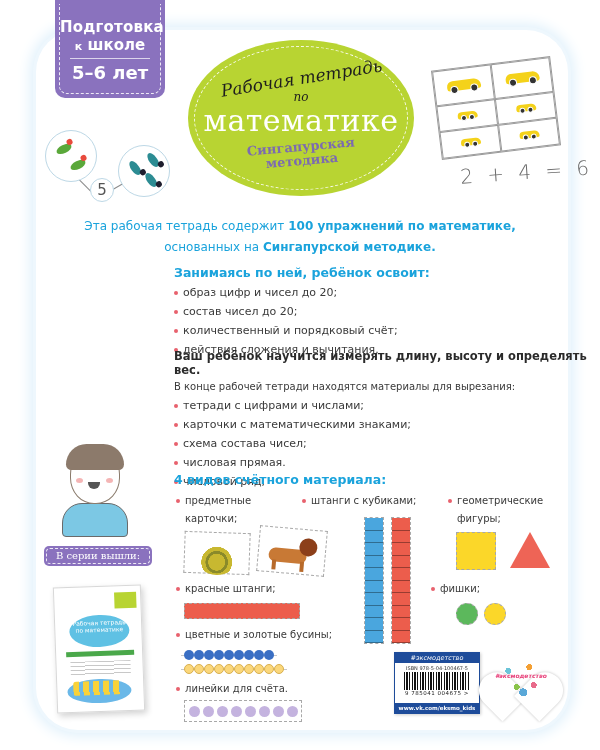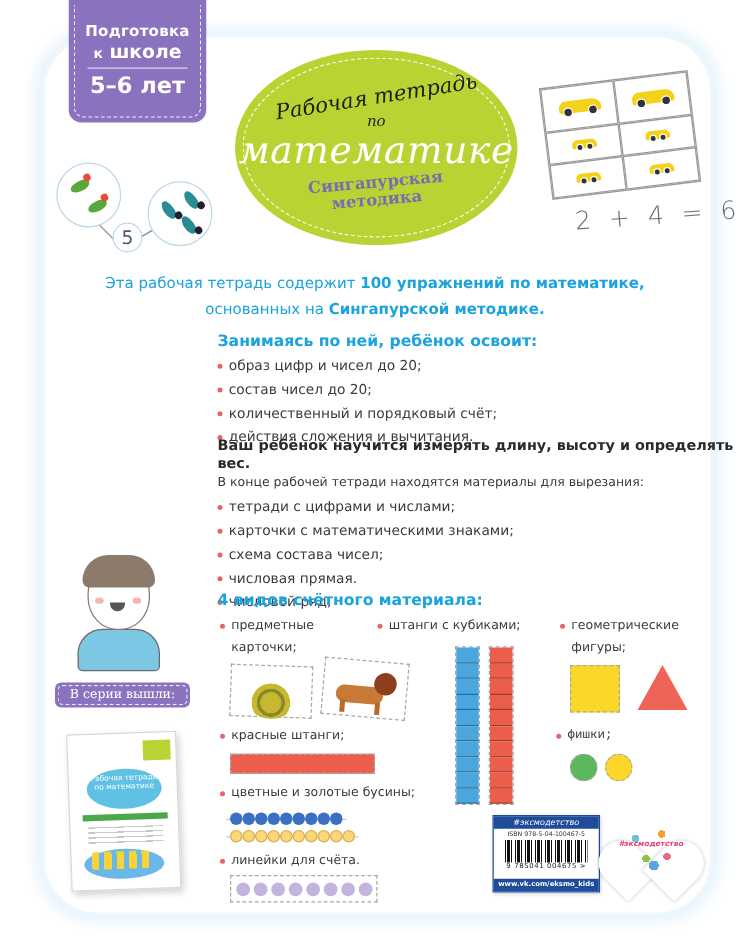--- a/index.html
+++ b/index.html
@@ -14,40 +14,40 @@
 
   
   .badge {
     position: absolute; left: 55px; top: 0; width: 110px; height: 98px;
     background: #8a72be; border-radius: 0 0 10px 10px; padding: 4px 4px;
   }
   .badge-inner {
     border: 1.5px dashed rgba(255,255,255,0.85); border-top: none;
     height: 100%; border-radius: 0 0 8px 8px; color: #fff; text-align: center; padding-top: 14px;
   }
-  .badge .l1 { font-size: 12px; font-weight: bold; letter-spacing: 0.2px; }
+  .badge .l1 { font-size: 15px; font-weight: bold; letter-spacing: 0.2px; }
   .badge .l2 { font-size: 15px; font-weight: bold; margin-top: 0px; }
   .badge .l2 small { font-size: 11px; font-weight: bold; }
   .badge hr { border: none; border-top: 1px solid rgba(255,255,255,0.7); width: 80px; margin: 4px auto 3px; }
   .badge .l3 { font-size: 18px; font-weight: bold; }
 
   
   .oval {
     position: absolute; left: 188px; top: 40px; width: 226px; height: 156px;
     background: #b8d432; border-radius: 50%;
     display: flex; align-items: center; justify-content: center;
   }
   .oval::after {
     content: ""; position: absolute; inset: 6px; border-radius: 50%;
     border: 1.5px dashed rgba(255,255,255,0.9);
   }
   .oval-text { text-align: center; position: relative; z-index: 1; }
   .oval .t1 { font-family: "DejaVu Serif", serif; font-style: italic; font-size: 17px; color: #1e1e1e; transform: rotate(-9deg); margin-bottom: 2px; }
   .oval .t2 { font-family: "DejaVu Serif", serif; font-style: italic; font-size: 12px; color: #1e1e1e; }
-  .oval .t3 { font-family: "DejaVu Serif", serif; font-style: italic; font-size: 30px; color: #ffffff; line-height: 34px; letter-spacing: 0.5px; }
+  .oval .t3 { font-family: "DejaVu Serif", serif; font-size: 30px; color: #ffffff; line-height: 34px; letter-spacing: 0.5px; }
   .oval .t4 { font-family: "DejaVu Serif", serif; font-weight: bold; font-size: 13px; color: #7c6bb0; line-height: 14px; transform: rotate(-5deg); margin-top: 2px; }
 
   
   .cars {
     position: absolute; left: 436px; top: 63px; width: 120px; height: 90px;
     transform: rotate(-7deg); border: 1px solid #9a9a9a; background: #fff;
     display: grid; grid-template-columns: 1fr 1fr; grid-template-rows: 1.3fr 1fr 1fr;
   }
   .cars .cell { border: 0.5px solid #9a9a9a; display: flex; align-items: center; justify-content: center; }
   .car { background: #f4d21a; border-radius: 8px 10px 4px 4px; position: relative; }
@@ -294,21 +294,21 @@
 <div class="mat-label" style="left:448px;top:492px;">
   <div>геометрические</div>
   <div>фигуры;</div>
 </div>
 <div class="square"></div>
 <div class="triangle"></div>
 
 <div class="mat-label" style="left:176px;top:580px;">красные штанги;</div>
 <div class="red-bar"></div>
 
-<div class="mat-label" style="left:445px;top:580px;font-family:Liberation Mono, monospace;">фишки;</div>
+<div class="mat-label" style="left:431px;top:580px;">фишки;</div>
 <div class="chip" style="left:456px;top:603px;background:#5cb85c;"></div>
 <div class="chip" style="left:484px;top:603px;background:#fbd729;"></div>
 
 <div class="mat-label" style="left:176px;top:626px;">цветные и золотые бусины;</div>
 <div class="beads blue" style="top:650px;">
   <div class="bead"></div>
     <div class="bead"></div>
     <div class="bead"></div>
     <div class="bead"></div>
     <div class="bead"></div>

